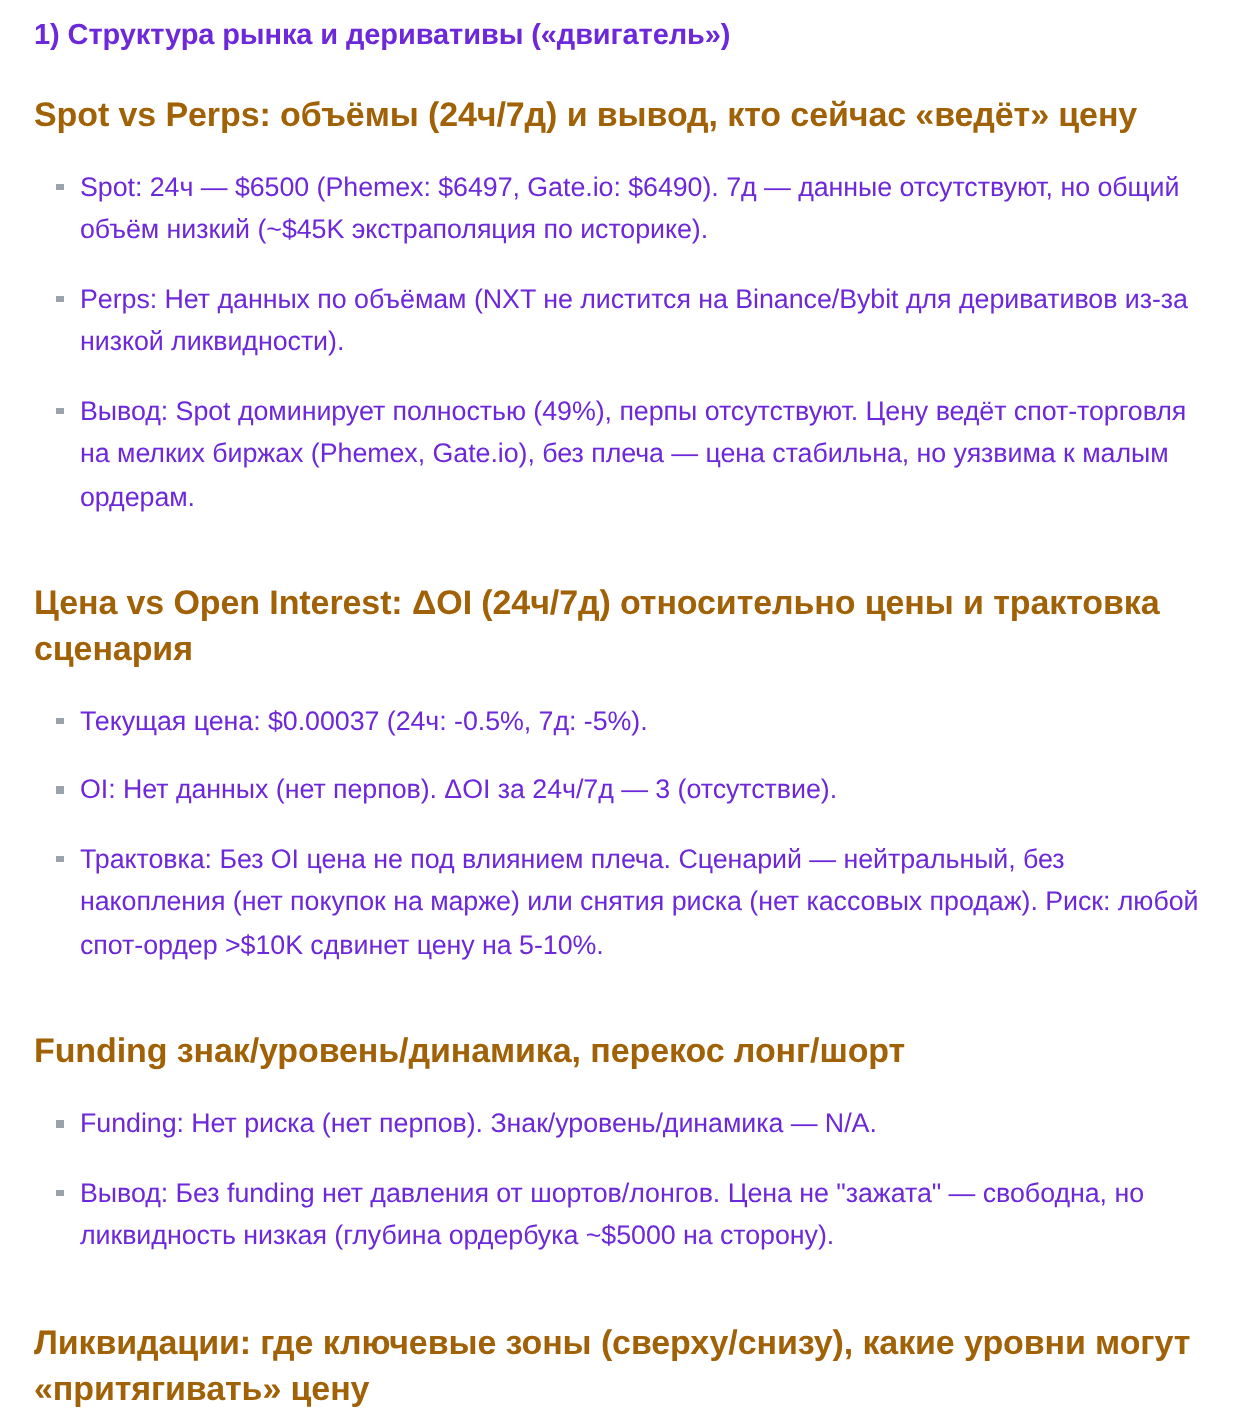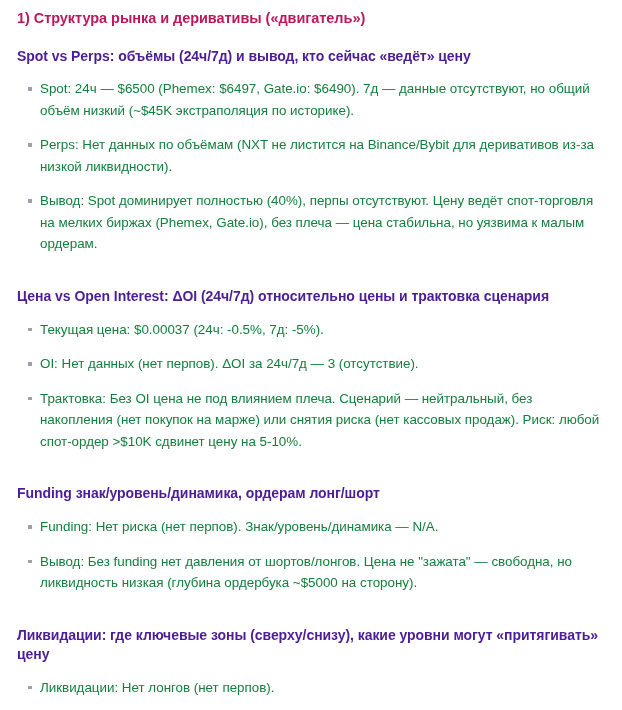--- a/index.html
+++ b/index.html
@@ -19,46 +19,46 @@
   .page {
     box-sizing: border-box;
     width: 622px;
     padding: 9px 12px 0 17px;
   }
   .h-main {
     font-size: 14.5px;
     font-weight: bold;
     line-height: 1.35;
     letter-spacing: -0.05px;
-    color: #be185d;
+    color: #6d28d9;
     margin: 0 0 18px 0;
   }
   .h-sub {
-    font-size: 14px;
+    font-size: 17px;
     font-weight: bold;
     line-height: 1.35;
     letter-spacing: -0.05px;
-    color: #4c1d95;
+    color: #a16207;
     margin: 0 0 13px 0;
   }
   .section + .section {
     margin-top: 32px;
   }
   ul.bullets {
     list-style: none;
     margin: 0;
     padding: 0;
   }
   ul.bullets > li {
     position: relative;
     padding-left: 23px;
     margin-bottom: 13px;
     font-size: 13.4px;
     line-height: 21.5px;
-    color: #15803d;
+    color: #6d28d9;
     letter-spacing: -0.02px;
   }
   ul.bullets > li:last-child {
     margin-bottom: 0;
   }
   ul.bullets > li::before {
     content: "";
     position: absolute;
     left: 11px;
     top: 9px;
@@ -76,38 +76,38 @@
 <div class="page">
 
   <h1 class="h-main">1) Структура рынка и деривативы («двигатель»)</h1>
 
   <div class="section">
     <h2 class="h-sub">Spot vs Perps: объёмы (24ч/7д) и вывод, кто сейчас «ведёт» цену</h2>
     <div class="section-body">
       <ul class="bullets">
         <li>Spot: 24ч — $6500 (Phemex: $6497, Gate.io: $6490). 7д — данные отсутствуют, но общий объём низкий (~$45K экстраполяция по историке).</li>
         <li>Perps: Нет данных по объёмам (NXT не листится на Binance/Bybit для деривативов из-за низкой ликвидности).</li>
-        <li>Вывод: Spot доминирует полностью (40%), перпы отсутствуют. Цену ведёт спот-торговля на мелких биржах (Phemex, Gate.io), без плеча — цена стабильна, но уязвима к малым ордерам.</li>
+        <li>Вывод: Spot доминирует полностью (49%), перпы отсутствуют. Цену ведёт спот-торговля на мелких биржах (Phemex, Gate.io), без плеча — цена стабильна, но уязвима к малым ордерам.</li>
       </ul>
     </div>
   </div>
 
   <div class="section">
     <h2 class="h-sub">Цена vs Open Interest: ΔOI (24ч/7д) относительно цены и трактовка сценария</h2>
     <div class="section-body">
       <ul class="bullets">
         <li>Текущая цена: $0.00037 (24ч: -0.5%, 7д: -5%).</li>
         <li>OI: Нет данных (нет перпов). ΔOI за 24ч/7д — 3 (отсутствие).</li>
         <li>Трактовка: Без OI цена не под влиянием плеча. Сценарий — нейтральный, без накопления (нет покупок на марже) или снятия риска (нет кассовых продаж). Риск: любой спот-ордер &gt;$10K сдвинет цену на 5-10%.</li>
       </ul>
     </div>
   </div>
 
   <div class="section">
-    <h2 class="h-sub">Funding знак/уровень/динамика, ордерам лонг/шорт</h2>
+    <h2 class="h-sub">Funding знак/уровень/динамика, перекос лонг/шорт</h2>
     <div class="section-body">
       <ul class="bullets">
         <li>Funding: Нет риска (нет перпов). Знак/уровень/динамика — N/A.</li>
         <li>Вывод: Без funding нет давления от шортов/лонгов. Цена не "зажата" — свободна, но ликвидность низкая (глубина ордербука ~$5000 на сторону).</li>
       </ul>
     </div>
   </div>
 
   <div class="section">
     <h2 class="h-sub">Ликвидации: где ключевые зоны (сверху/снизу), какие уровни могут «притягивать» цену</h2>

